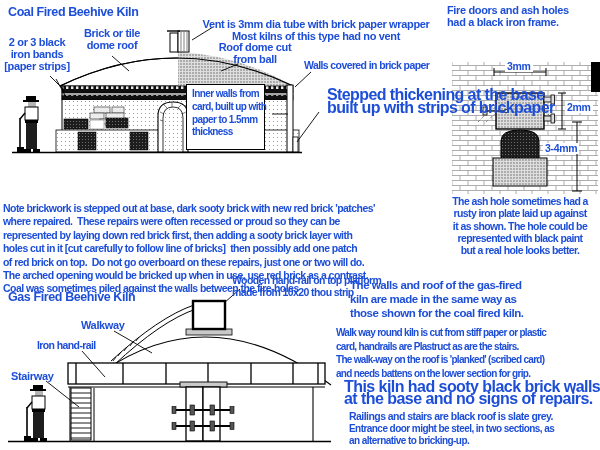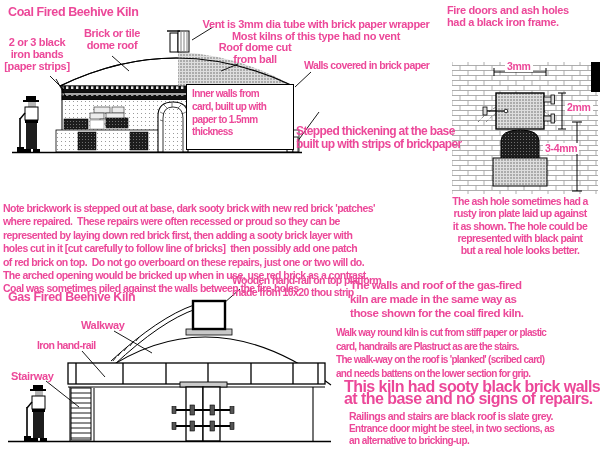--- a/index.html
+++ b/index.html
@@ -2,31 +2,31 @@
 <html><head>
 <meta charset="utf-8">
 <style>
   * { margin:0; padding:0; box-sizing:border-box; }
   html,body { background:#fff; }
   #screen {
     position:relative; width:600px; height:450px; background:#fff;
     font-family:"Liberation Sans", sans-serif; color:#000; overflow:hidden;
   }
   svg.canvas { position:absolute; left:0; top:0; }
-  .lbl { position:absolute; font-weight:700; color:#ec4899; white-space:pre; }
+  .lbl { position:absolute; font-weight:700; color:#1d4ed8; white-space:pre; }
   .ctr { text-align:center; white-space:pre-line; }
   .t-main  { font-size:12.5px; line-height:14px; letter-spacing:-0.4px; }
   .t-label-lg { font-size:11px;   line-height:12px;   letter-spacing:-0.35px; }
   .t-label-sm { font-size:10px;   line-height:11.5px; letter-spacing:-0.6px; }
   .t-note  { font-size:10.5px; line-height:13.4px; letter-spacing:-0.55px;margin-top:48px; }
   .t-para  { font-size:10px;   line-height:13.6px; letter-spacing:-0.55px; }
   .t-para-lg { font-size:11.5px; line-height:13.8px; letter-spacing:-0.45px; }
   .t-dim   { font-size:10.5px; line-height:11px; letter-spacing:-0.3px; background:#fff; padding:0 2px; }
   .innerbox {
-    position:absolute; left:186px; top:84px; width:108px; height:66px;
+    position:absolute; left:186px; top:84px; width:79px; height:66px;
     background:#fff; border:1px solid #000; padding:3px 0 11px 5px; z-index:3;
   }
   .cap { line-height:12.3px; }
 </style>
 </head>
 <body>
 
 <div id="screen">
 
   <svg class="canvas" width="600" height="450" viewBox="0 0 600 450">
@@ -220,21 +220,21 @@
   <div class="lbl t-label-lg ctr" style="left:213px; top:41px; width:84px;">Roof dome cut
 from ball</div>
 
   <div class="lbl t-label-sm" style="left:304px; top:60px; font-size:10.5px;">Walls covered in brick paper</div>
 
   <div class="innerbox lbl t-label-sm" style="line-height:12.8px;">Inner walls from
 card, built up with
 paper to 1.5mm
 thickness</div>
 
-  <div class="lbl t-label-sm" style="left:296px; top:88px; font-size:12px; line-height:13px;margin-top:37px;">Stepped thickening at the base
+  <div class="lbl t-label-sm" style="left:327px; top:88px; font-size:16px; line-height:13px;">Stepped thickening at the base
 built up with strips of brickpaper</div>
 
   <div class="lbl t-note" style="left:3px; top:154px;">Note brickwork is stepped out at base, dark sooty brick with new red brick 'patches'
 where repaired.  These repairs were often recessed or proud so they can be
 represented by laying down red brick first, then adding a sooty brick layer with
 holes cut in it [cut carefully to follow line of bricks]  then possibly add one patch
 of red brick on top.  Do not go overboard on these repairs, just one or two will do.
 The arched opening would be bricked up when in use, use red brick as a contrast.
 Coal was sometimes piled against the walls between the fire-holes</div>
 

